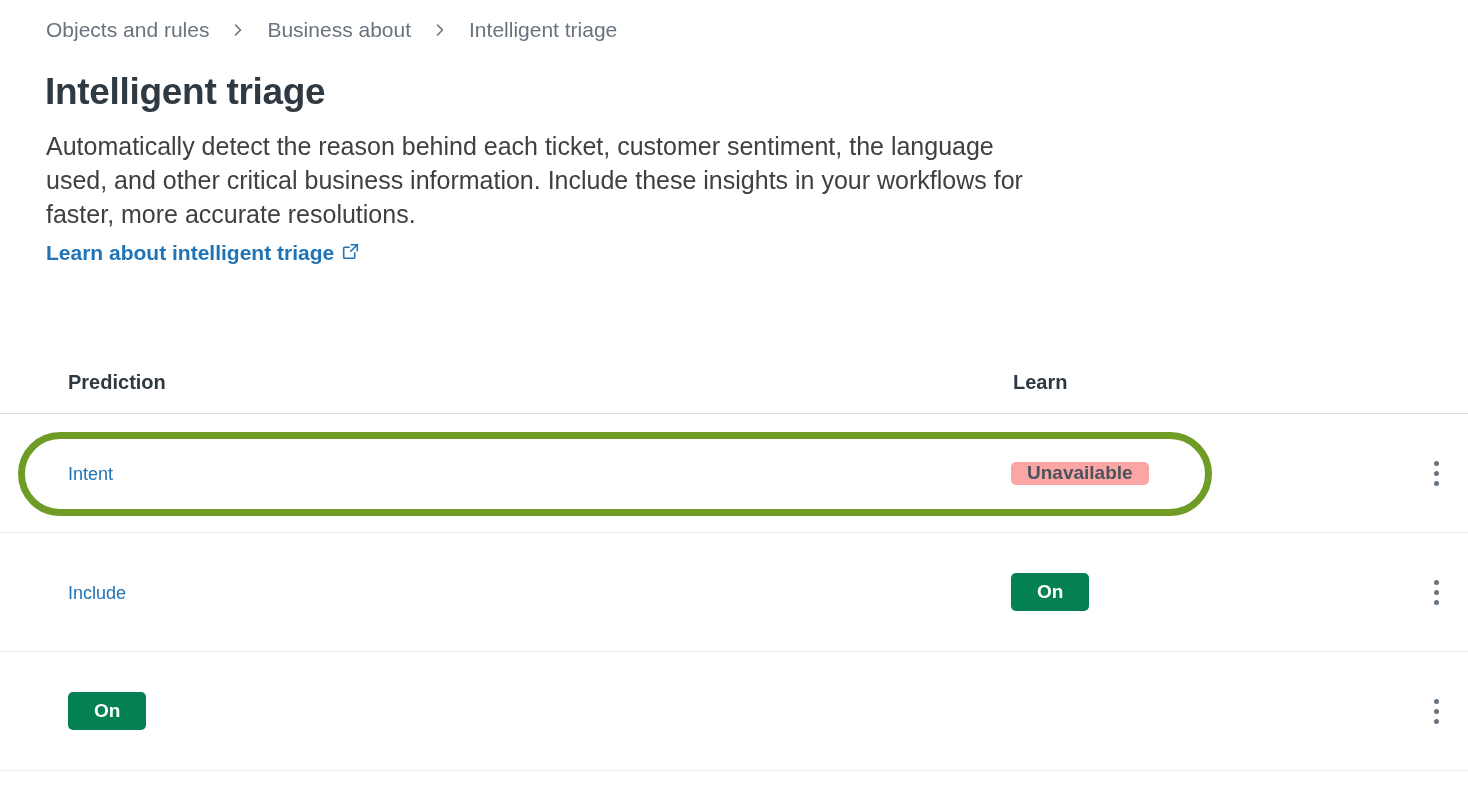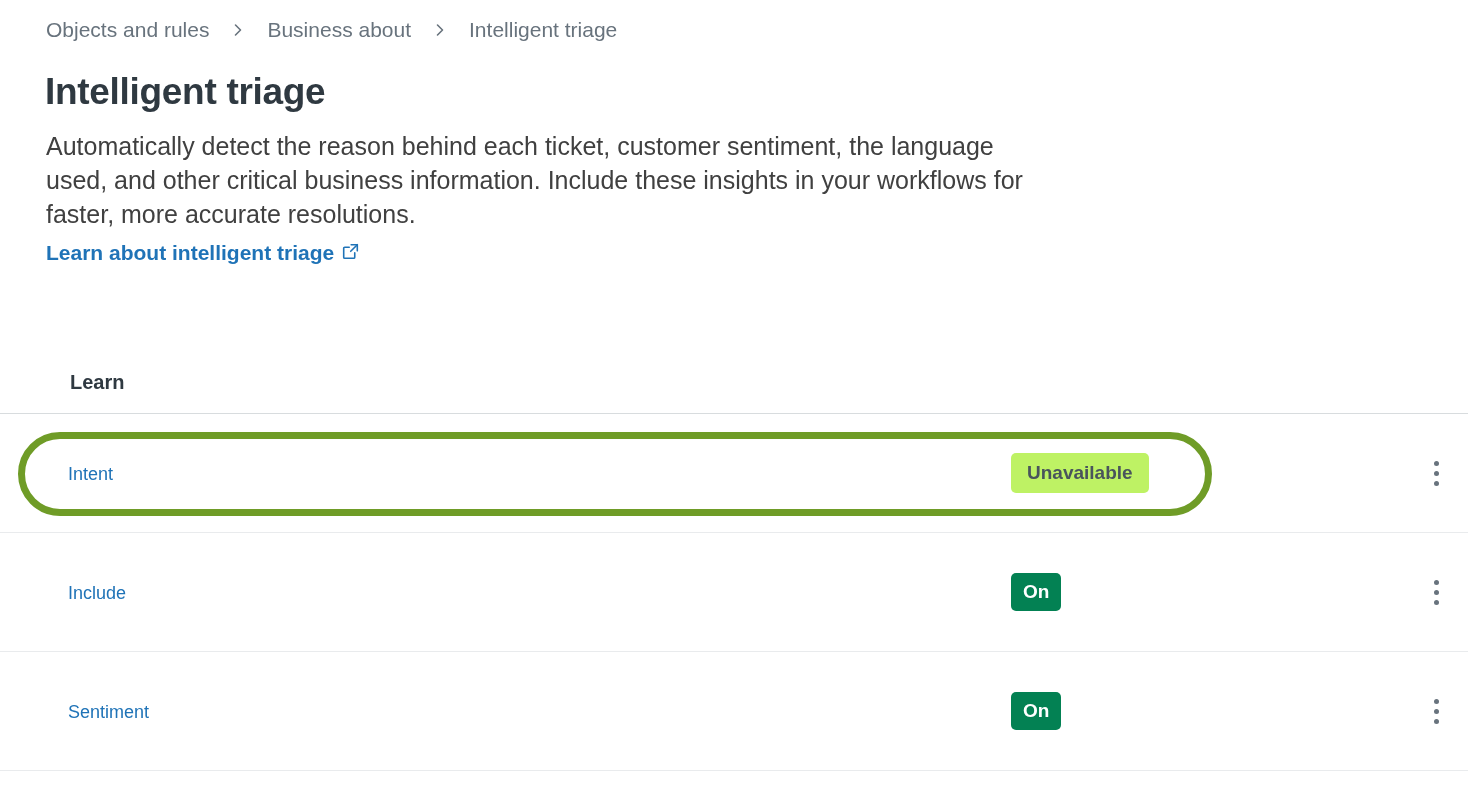--- a/index.html
+++ b/index.html
@@ -149,28 +149,28 @@
     display: inline-flex;
     align-items: center;
     justify-content: center;
     box-sizing: border-box;
     font-size: 19px;
     font-weight: 700;
     border-radius: 5px;
     white-space: nowrap;
   }
   .badge-neutral {
-    height: 40px;
+    height: 23px;
     padding: 0 16px;
-    background: #bef264;
+    background: #fca5a5;
     color: #49545c;
   }
   .badge-on {
     height: 38px;
-    padding: 0 12px;
+    padding: 0 26px;
     background: #038153;
     color: #ffffff;
   }
 
   
   .kebab {
     display: flex;
     flex-direction: column;
     align-items: center;
     justify-content: center;
@@ -234,20 +234,21 @@
       <path d="M8.6 1.6h5.8v5.8" stroke="#1f73b7" stroke-width="1.5" stroke-linecap="round" stroke-linejoin="round"></path>
       <path d="M14.4 1.6L8.2 7.8" stroke="#1f73b7" stroke-width="1.5" stroke-linecap="round" stroke-linejoin="round"></path>
       <path d="M12 9.3v4.1a1 1 0 0 1-1 1H2.6a1 1 0 0 1-1-1V5a1 1 0 0 1 1-1h4.2" stroke="#1f73b7" stroke-width="1.5" stroke-linecap="round" stroke-linejoin="round"></path>
     </svg>
   </span>
 </a>
 
 <div class="triage-table">
 
   <div class="t-row t-head">
+    <div class="c-pred">Prediction</div>
     <div class="c-status">Learn</div>
   </div>
 
   <div class="t-row t-body-row">
     <div class="c-pred">
       <a class="pred-link" href="#">Intent</a>
     </div>
     <div class="c-status">
       <span class="badge badge-neutral">Unavailable</span>
     </div>
@@ -270,23 +271,20 @@
     <div class="c-menu">
       <button class="kebab" type="button">
         <span></span>
         <span></span>
         <span></span>
       </button>
     </div>
   </div>
 
   <div class="t-row t-body-row">
-    <div class="c-pred">
-      <a class="pred-link" href="#">Sentiment</a>
-    </div>
     <div class="c-status">
       <span class="badge badge-on">On</span>
     </div>
     <div class="c-menu">
       <button class="kebab" type="button">
         <span></span>
         <span></span>
         <span></span>
       </button>
     </div>

